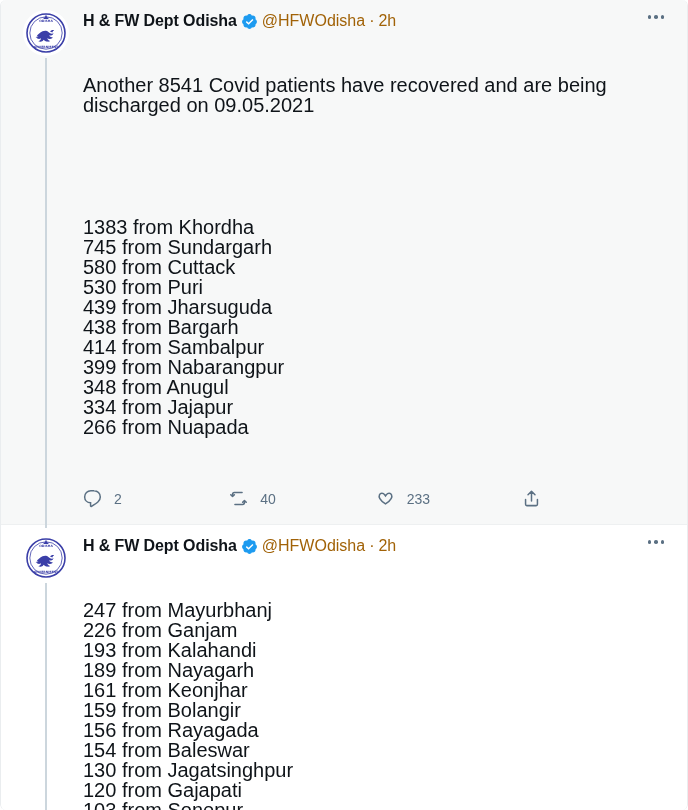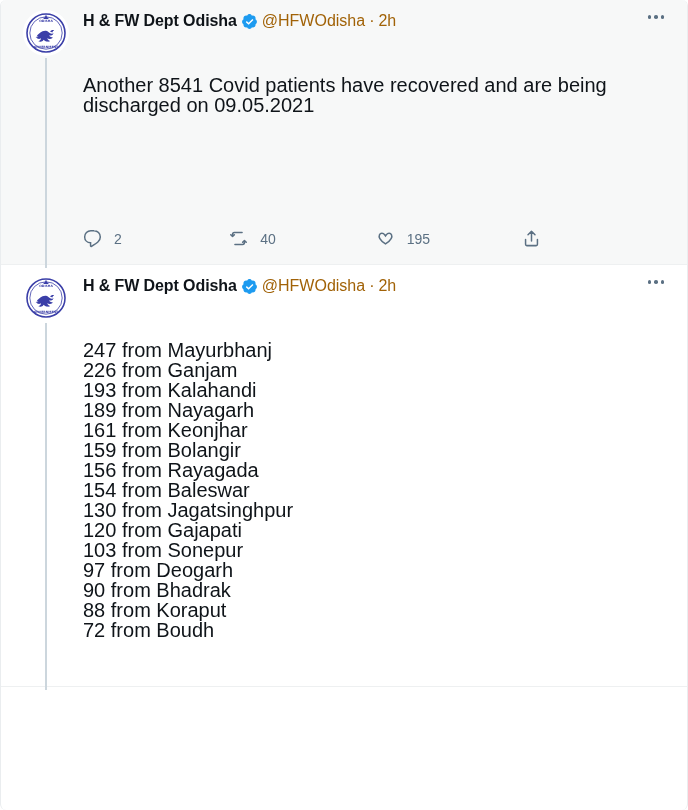--- a/index.html
+++ b/index.html
@@ -181,20 +181,31 @@
         <div class="more">
           <span></span>
             <span></span>
             <span></span>
         </div>
       </header>
 
       <div class="body">
         <div class="para">Another 8541 Covid patients have recovered and are being discharged on 09.05.2021</div>
         <div class="spacer"></div>
+        <div class="para">1383 from Khordha
+745 from Sundargarh
+580 from Cuttack
+530 from Puri
+439 from Jharsuguda
+438 from Bargarh
+414 from Sambalpur
+399 from Nabarangpur
+348 from Anugul
+334 from Jajapur
+266 from Nuapada</div>
       </div>
 
       <div class="actions">
         <div class="action">
           <span>
             <svg width="19" height="19" viewBox="0 0 24 24" xmlns="http://www.w3.org/2000/svg">
               <path fill="none" stroke="#5b7083" stroke-width="1.9" d="M14.046 2.242l-4.148-.01h-.002c-4.374 0-7.8 3.427-7.8 7.802 0 4.098 3.186 7.206 7.465 7.37v3.828c0 .108.044.286.12.403.142.225.384.347.632.347.138 0 .277-.038.402-.118.264-.168 6.473-4.14 8.088-5.506 1.902-1.61 3.04-3.97 3.043-6.312v-.017c-.006-4.367-3.43-7.787-7.8-7.788z"></path>
             </svg>
           </span>
           <span class="count">2</span>
@@ -208,21 +219,21 @@
           </span>
           <span class="count">40</span>
         </div>
 
         <div class="action">
           <span>
             <svg width="19" height="19" viewBox="0 0 24 24" xmlns="http://www.w3.org/2000/svg">
               <path fill="none" stroke="#5b7083" stroke-width="1.9" d="M16.697 5.5c-1.222-.06-2.679.51-3.89 2.16l-.805 1.09-.806-1.09C9.984 6.01 8.526 5.44 7.304 5.5c-1.243.07-2.349.78-2.91 1.91-.552 1.12-.633 2.78.479 4.82 1.074 1.97 3.257 4.27 7.129 6.61 3.87-2.34 6.052-4.64 7.126-6.61 1.111-2.04 1.03-3.7.477-4.82-.561-1.13-1.666-1.84-2.908-1.91z"></path>
             </svg>
           </span>
-          <span class="count">195</span>
+          <span class="count">233</span>
         </div>
 
         <div class="action share">
           <span>
             <svg width="19" height="19" viewBox="0 0 24 24" xmlns="http://www.w3.org/2000/svg">
               <path fill="none" stroke="#5b7083" stroke-width="1.9" stroke-linecap="round" stroke-linejoin="round" d="M12 2.8v12.4M12 2.8L7.6 7.2M12 2.8l4.4 4.4M4.5 13.2v6.2a1.6 1.6 0 0 0 1.6 1.6h11.8a1.6 1.6 0 0 0 1.6-1.6v-6.2"></path>
             </svg>
           </span>
           <span class="count"></span>
         </div>

